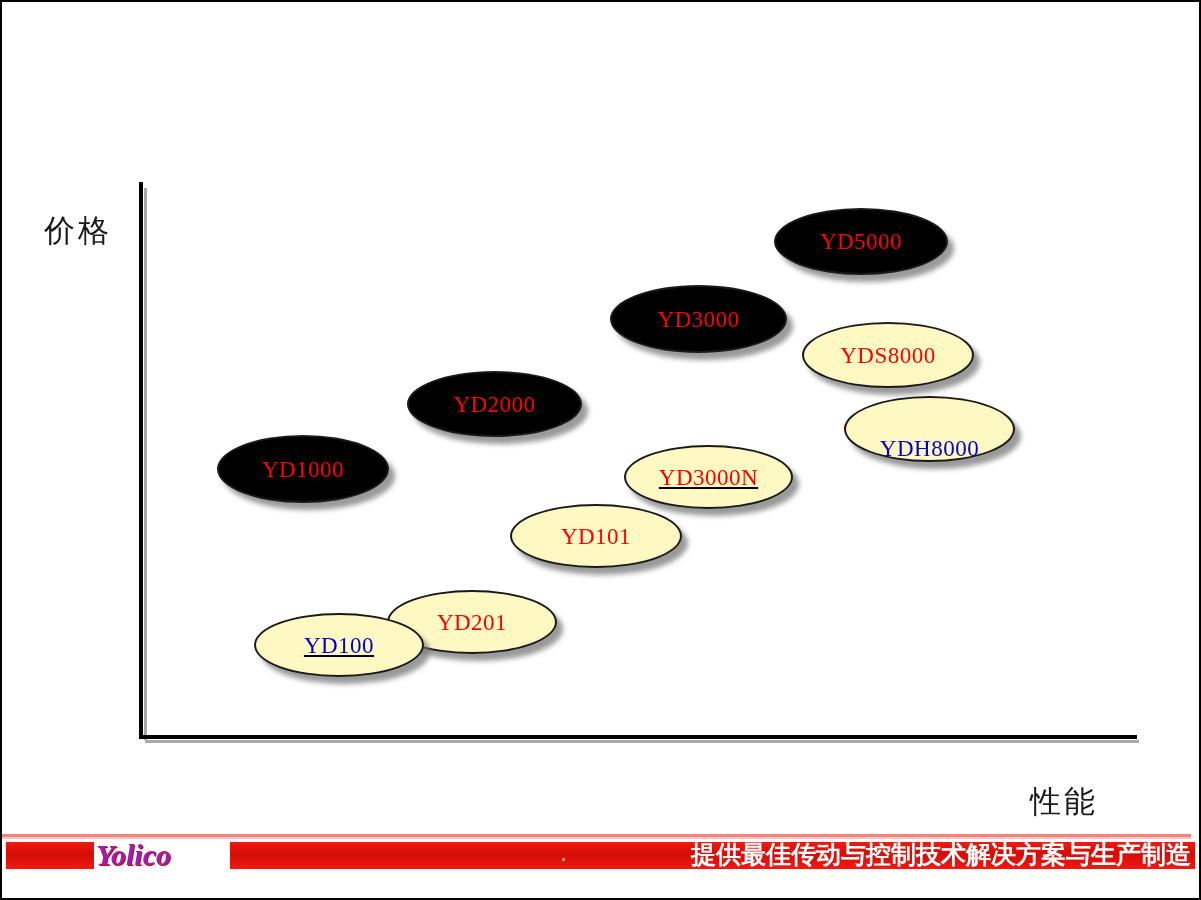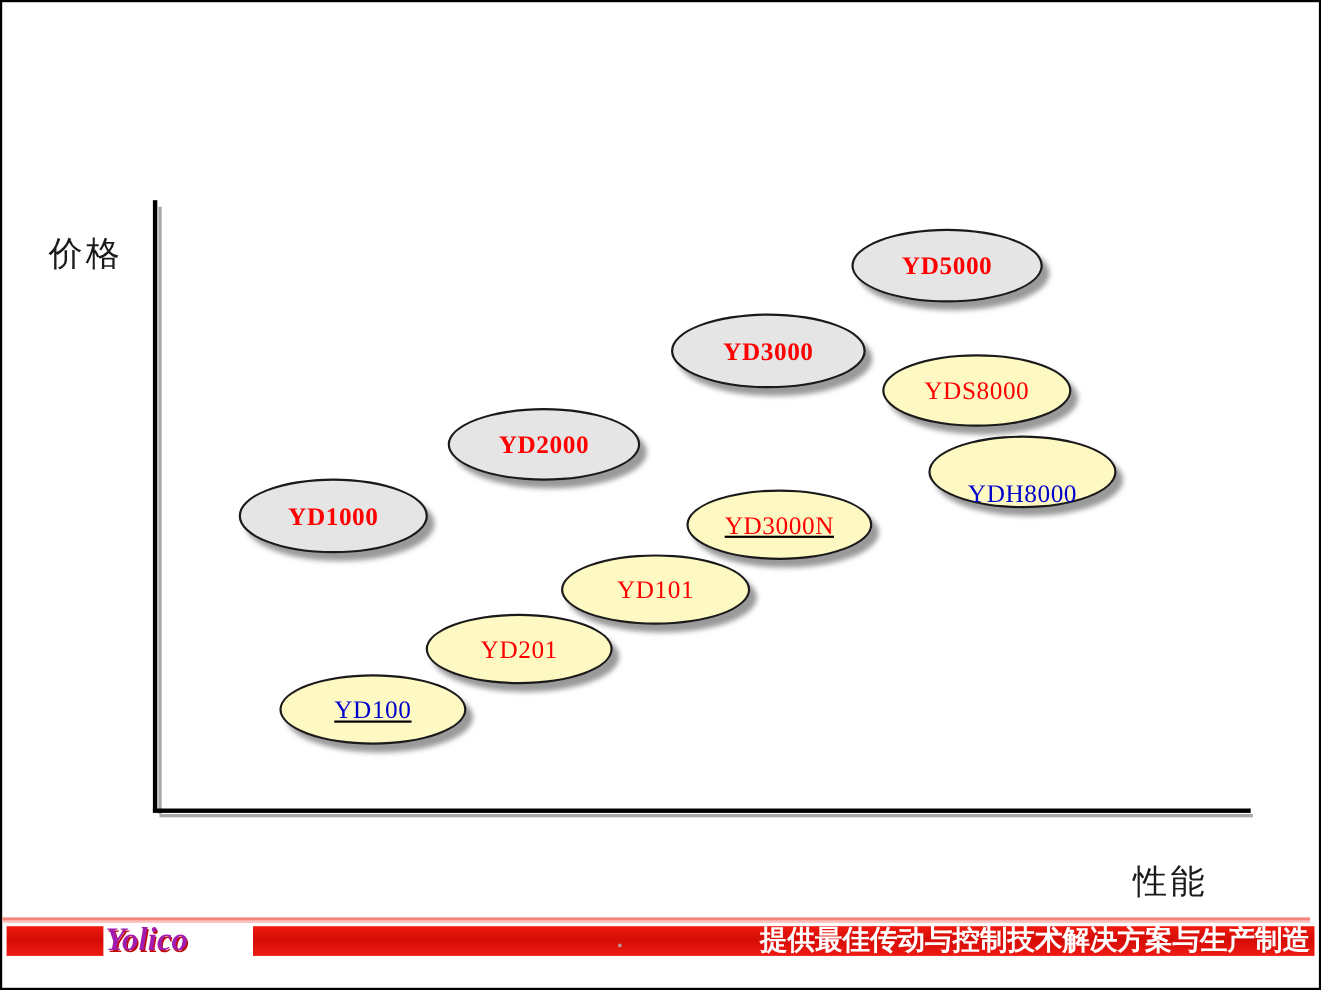--- a/index.html
+++ b/index.html
@@ -88,21 +88,21 @@
     justify-content: center;
     box-sizing: border-box;
   }
   .bubble span {
     font-family: "Liberation Serif", "DejaVu Serif", serif;
     font-size: 23px;
     line-height: 1;
     white-space: nowrap;
     letter-spacing: 0.5px;
   }
-  .bubble.cyan   { background: #e5e5e5; font-weight: bold; }
+  .bubble.cyan   { background: #000000; }
   .bubble.yellow { background: #fef9c3; }
   .txt-red  { color: #ff0000; }
   .txt-blue { color: #0000cc; }
 
   
   #footer {
     position: absolute;
     left: 0;
     top: 832px;
     width: 1197px;
@@ -183,21 +183,21 @@
       </div>
       <div class="bubble yellow" style="left: 842px; top: 394px; width: 171px; height: 66px; align-items: flex-end;">
         <span class="txt-blue">YDH8000</span>
       </div>
       <div class="bubble yellow" style="left: 622px; top: 443px; width: 169px; height: 64px; text-decoration: underline;">
         <span class="txt-red">YD3000N</span>
       </div>
       <div class="bubble yellow" style="left: 508px; top: 502px; width: 172px; height: 64px;">
         <span class="txt-red">YD101</span>
       </div>
-      <div class="bubble yellow" style="left: 385px; top: 556px; width: 170px; height: 64px;">
+      <div class="bubble yellow" style="left: 385px; top: 588px; width: 170px; height: 64px;">
         <span class="txt-red">YD201</span>
       </div>
       <div class="bubble yellow" style="left: 252px; top: 611px; width: 170px; height: 64px; text-decoration: underline;">
         <span class="txt-blue">YD100</span>
       </div>
     </div>
 
   <div id="footer">
     <div id="band-left" class="band"></div>
     <div id="band-right" class="band"></div>

